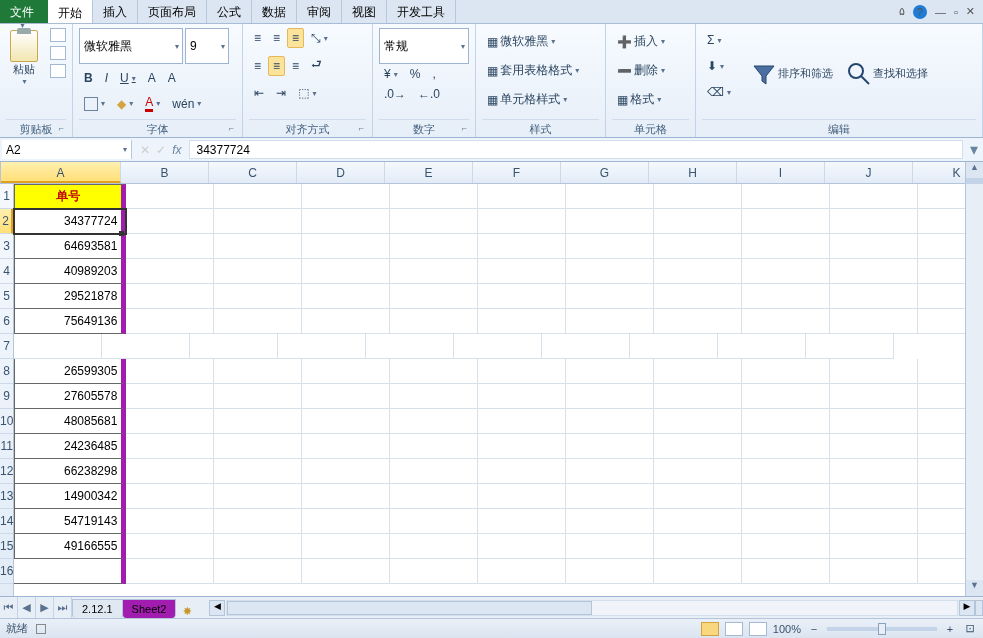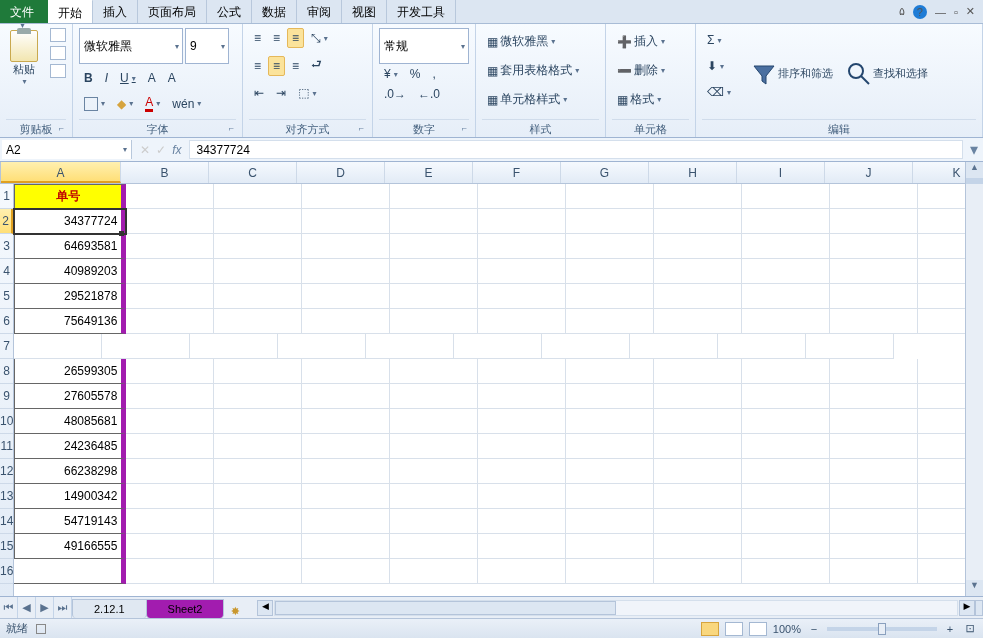--- a/index.html
+++ b/index.html
@@ -70,21 +70,21 @@
 .vscroll .split { position:absolute; top:16px; width:100%; height:6px; background:#c4d4e8; }
 .grid-body { flex:1; overflow:hidden; display:flex; flex-direction:column; }
 .grid-top { display:flex; }
 .grid-main { display:flex; flex:1; overflow:hidden; }
 
 
 .bottom-bar { height:22px; display:flex; border-top:1px solid #9fb4d2; background:#e8eef6; font-size:11px; align-items:stretch; }
 .sheet-nav { display:flex; }
 .sheet-nav .nav { width:18px; border-right:1px solid #c4d4e8; display:flex; align-items:center; justify-content:center; color:#5a728f; cursor:pointer; }
 .sheet-tabs { display:flex; align-items:flex-end; }
-.sheet-tab { padding:3px 21px; background:#e0e8f2; border:1px solid #b4c4da; border-bottom:none; margin-right:-1px; cursor:pointer; border-radius:0 0 4px 4px; }
+.sheet-tab { padding:3px 9px; background:#e0e8f2; border:1px solid #b4c4da; border-bottom:none; margin-right:-1px; cursor:pointer; border-radius:0 0 4px 4px; }
 .sheet-tab.active { background:#a21caf; font-weight:normal; }
 .newsheet { width:24px; display:flex; align-items:center; justify-content:center; cursor:pointer; color:#c9972e; }
 .hscroll { flex:1; display:flex; align-items:center; margin-left:10px; }
 .hscroll .btn-s { width:16px; height:16px; background:#dce6f2; border:1px solid #b4c4da; text-align:center; font-size:9px; cursor:pointer; }
 .hscroll .track { flex:1; height:16px; background:#f0f4fa; border:1px solid #d4dfec; margin:0 1px; position:relative; }
 .hscroll .thumb { position:absolute; left:0; width:50%; height:100%; background:#dce6f2; border:1px solid #b4c4da; }
 
 
 .status { height:20px; background:linear-gradient(#eaf0f8,#dae4f0); border-top:1px solid #b4c4da; display:flex; align-items:center; font-size:11px; color:#3a536e; padding:0 6px; }
 .status .rec { width:10px;height:10px;border:1px solid #888; margin-left:8px; }

